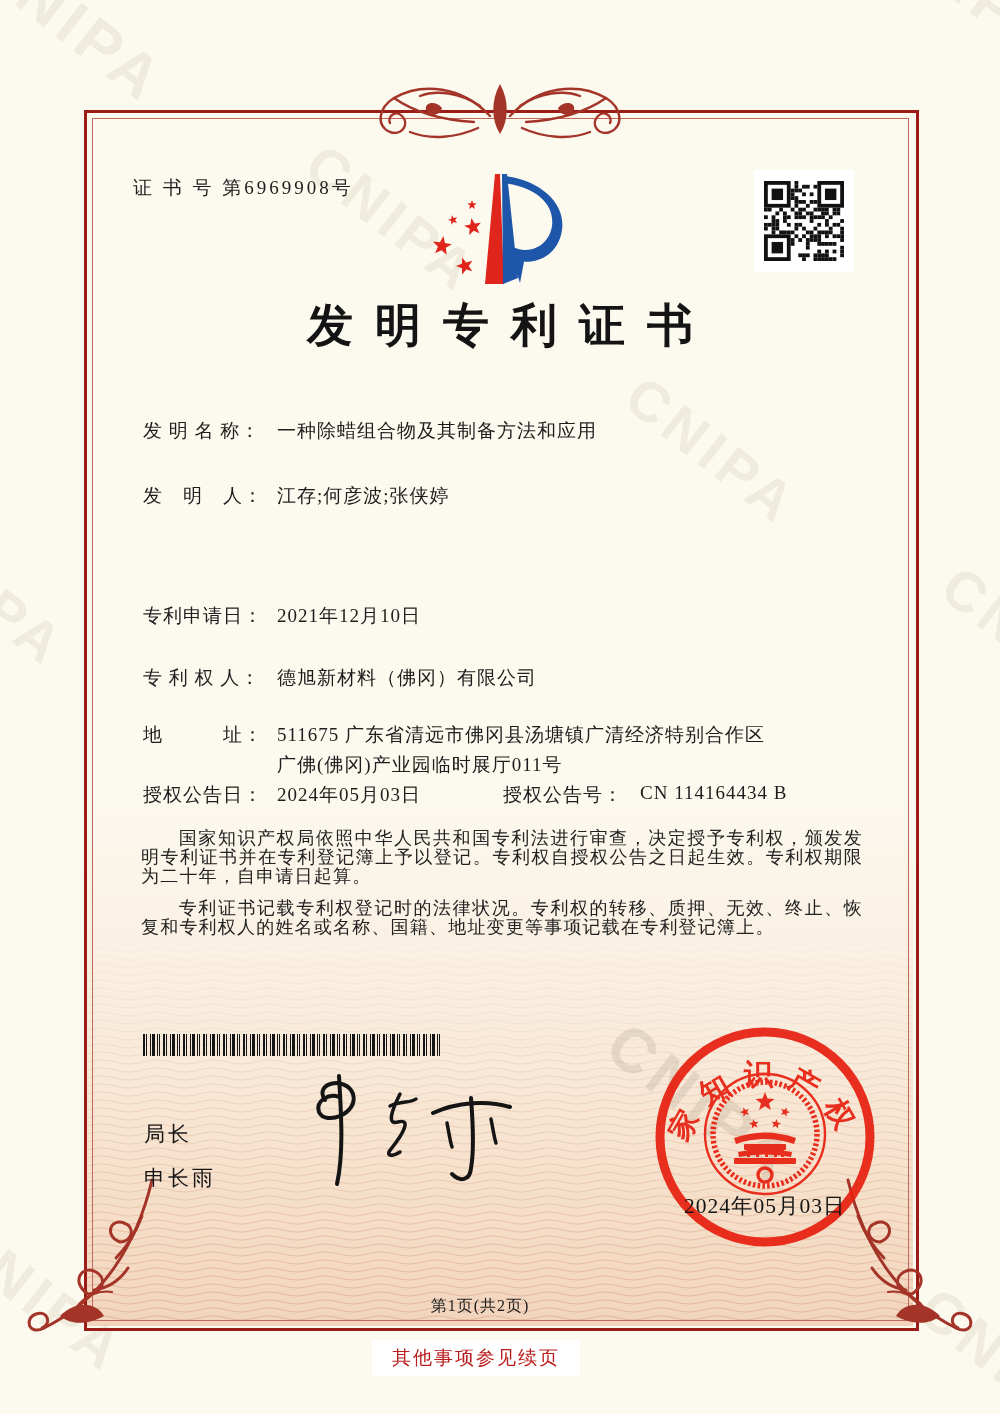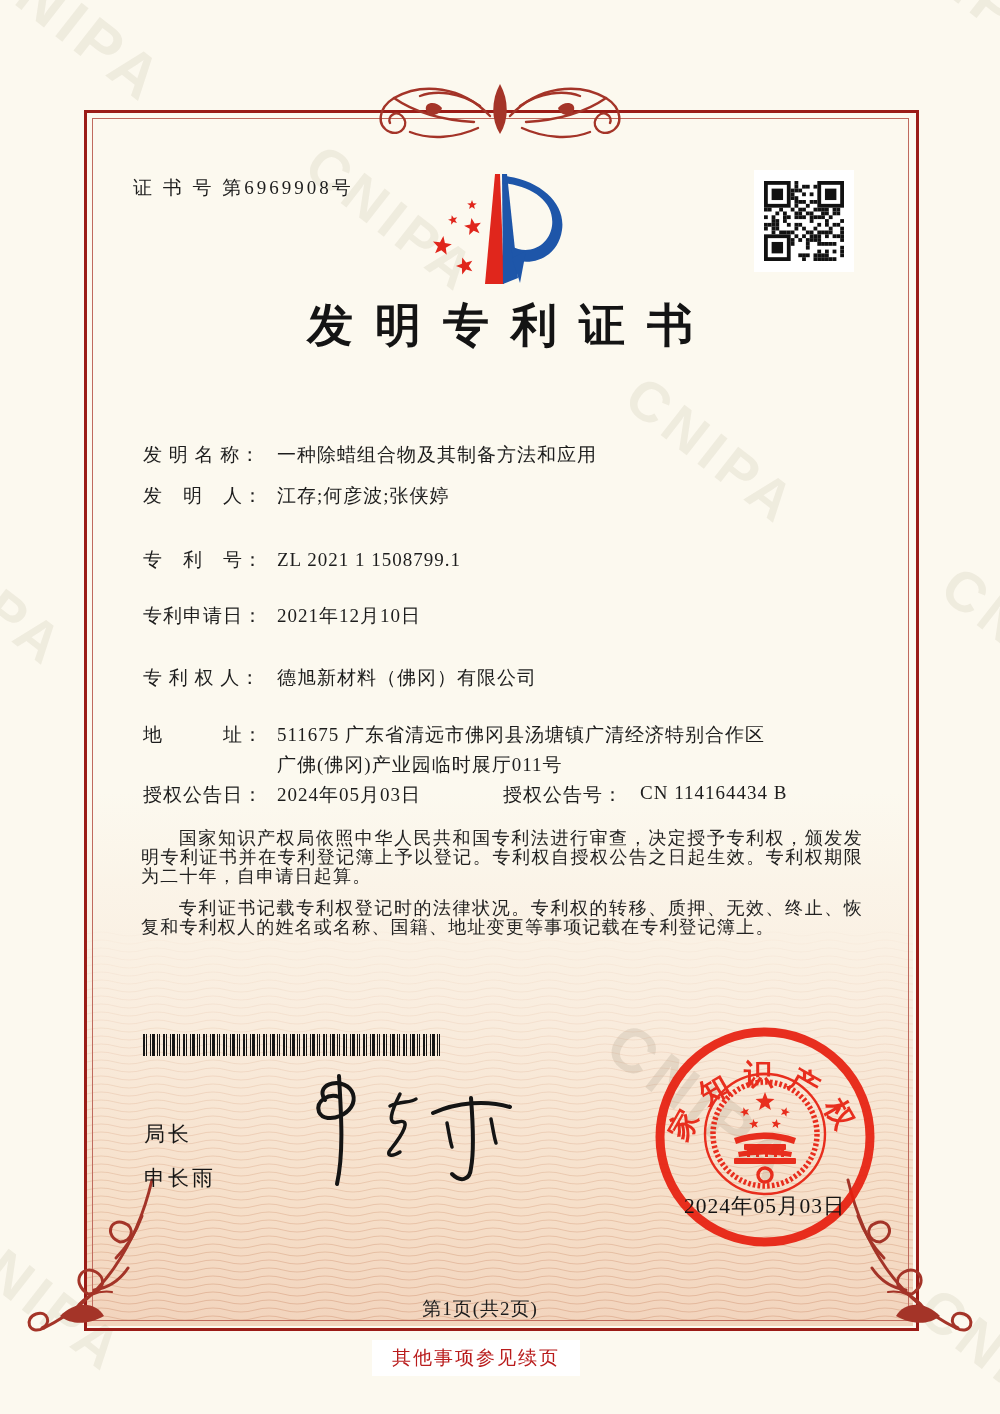--- a/index.html
+++ b/index.html
@@ -56,21 +56,21 @@
       #151515 9px,#151515 12px,rgba(0,0,0,0) 12px,rgba(0,0,0,0) 14px,
       #151515 14px,#151515 15px,rgba(0,0,0,0) 15px,rgba(0,0,0,0) 16px,
       #151515 16px,#151515 17px,rgba(0,0,0,0) 17px,rgba(0,0,0,0) 20px);}
   .signer{position:absolute;left:144px;top:1120px;z-index:6;
     font-family:"Liberation Sans","DejaVu Sans",sans-serif;font-size:21px;letter-spacing:3px;color:#161616;}
   .signer div{margin-bottom:16px;}
   .signature{position:absolute;left:295px;top:1072px;z-index:7;}
   .seal{position:absolute;left:650px;top:1022px;z-index:7;}
   .seal-date{position:absolute;left:684px;top:1191px;z-index:8;font-size:21.5px;
     color:#141414;letter-spacing:1px;white-space:nowrap;}
-  .page-info{position:absolute;left:0;top:1296px;width:96%;text-align:center;z-index:6;font-size:19px;letter-spacing:1px;}
+  .page-info{position:absolute;left:0;top:1296px;width:96%;text-align:center;z-index:6;font-size:16px;letter-spacing:1px;}
   .note-band{position:absolute;left:372px;top:1340px;width:208px;height:36px;z-index:6;
     background:#ffffff;text-align:center;line-height:36px;font-size:19px;letter-spacing:2px;color:#b91c1c;}
 </style>
 </head>
 <body>
 
 <div class="page">
 
   <div class="inner-bg"></div>
   <svg class="waves" id="waves" width="826" height="396" viewBox="0 0 826 396">
@@ -337,31 +337,27 @@
         <rect x="57.14285714285714" y="3.8095238095238093" width="19.047619047619047" height="19.047619047619047" fill="#fff"></rect>
         <rect x="60.95238095238095" y="7.619047619047619" width="11.428571428571427" height="11.428571428571427" fill="#111"></rect>
         <rect x="0" y="53.33333333333333" width="26.666666666666664" height="26.666666666666664" fill="#111"></rect>
         <rect x="3.8095238095238093" y="57.14285714285714" width="19.047619047619047" height="19.047619047619047" fill="#fff"></rect>
         <rect x="7.619047619047619" y="60.95238095238095" width="11.428571428571427" height="11.428571428571427" fill="#111"></rect>
       </svg>
   </div>
 
   <div class="title">发明专利证书</div>
 
-  <div class="frow" style="top:416px;margin-top:24px;">
+  <div class="frow" style="top:416px;">
     <span class="flabel">发 明 名 称：</span>
     <span class="fvalue">一种除蜡组合物及其制备方法和应用</span>
   </div>
   <div class="frow" style="top:481px;">
     <span class="flabel">发　明　人：</span>
     <span class="fvalue">江存;何彦波;张侠婷</span>
-  </div>
-  <div class="frow" style="top:545px;">
-    <span class="flabel">专　利　号：</span>
-    <span class="fvalue">ZL 2021 1 1508799.1</span>
   </div>
   <div class="frow" style="top:601px;">
     <span class="flabel">专利申请日：</span>
     <span class="fvalue">2021年12月10日</span>
   </div>
   <div class="frow" style="top:663px;">
     <span class="flabel">专 利 权 人：</span>
     <span class="fvalue">德旭新材料（佛冈）有限公司</span>
   </div>
   <div class="frow addr" style="top:720px;">

